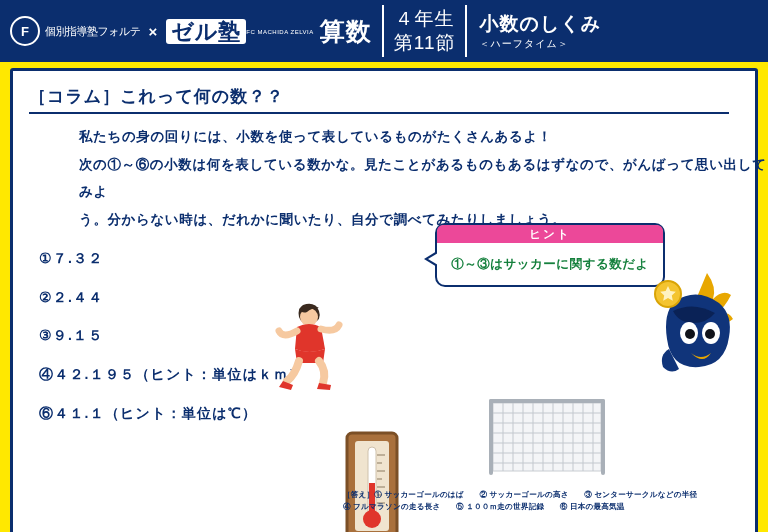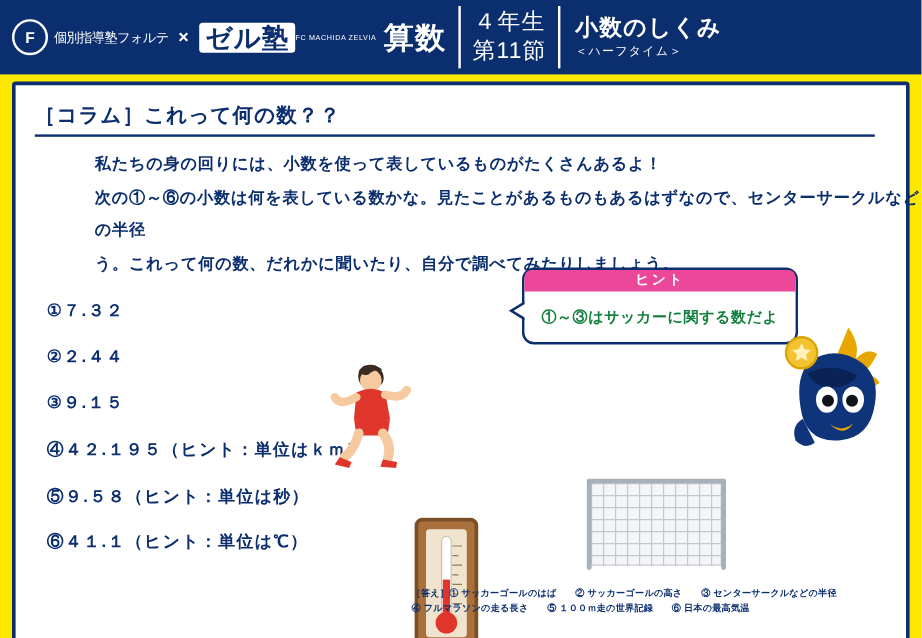--- a/index.html
+++ b/index.html
@@ -151,30 +151,29 @@
       <div class="unit-sub">＜ハーフタイム＞</div>
     </div>
   </div>
 
   <div class="slide">
 
     <div class="column-title">［コラム］これって何の数？？</div>
 
     <div class="body-text">
       <div>私たちの身の回りには、小数を使って表しているものがたくさんあるよ！</div>
-      <div>次の①～⑥の小数は何を表している数かな。見たことがあるものもあるはずなので、センターサークルなどの半径</div>
-      <div>う。これって何の数、だれかに聞いたり、自分で調べてみたりしましょう。</div>
+      <div>次の①～⑥の小数は何を表している数かな。見たことがあるものもあるはずなので、がんばって思い出してみよ</div>
+      <div>う。分からない時は、だれかに聞いたり、自分で調べてみたりしましょう。</div>
     </div>
 
     <div class="items">
       <div>①７.３２</div>
       <div>②２.４４</div>
       <div>③９.１５</div>
       <div>④４２.１９５（ヒント：単位はｋｍ）</div>
-      <div>⑤９.５８（ヒント：単位は秒）</div>
       <div>⑥４１.１（ヒント：単位は℃）</div>
     </div>
 
     <div class="hint">
       <div class="hint-tail"></div>
       <div class="hint-tail-in"></div>
       <div class="hint-head">ヒント</div>
       <div class="hint-body">①～③はサッカーに関する数だよ</div>
     </div>
 

